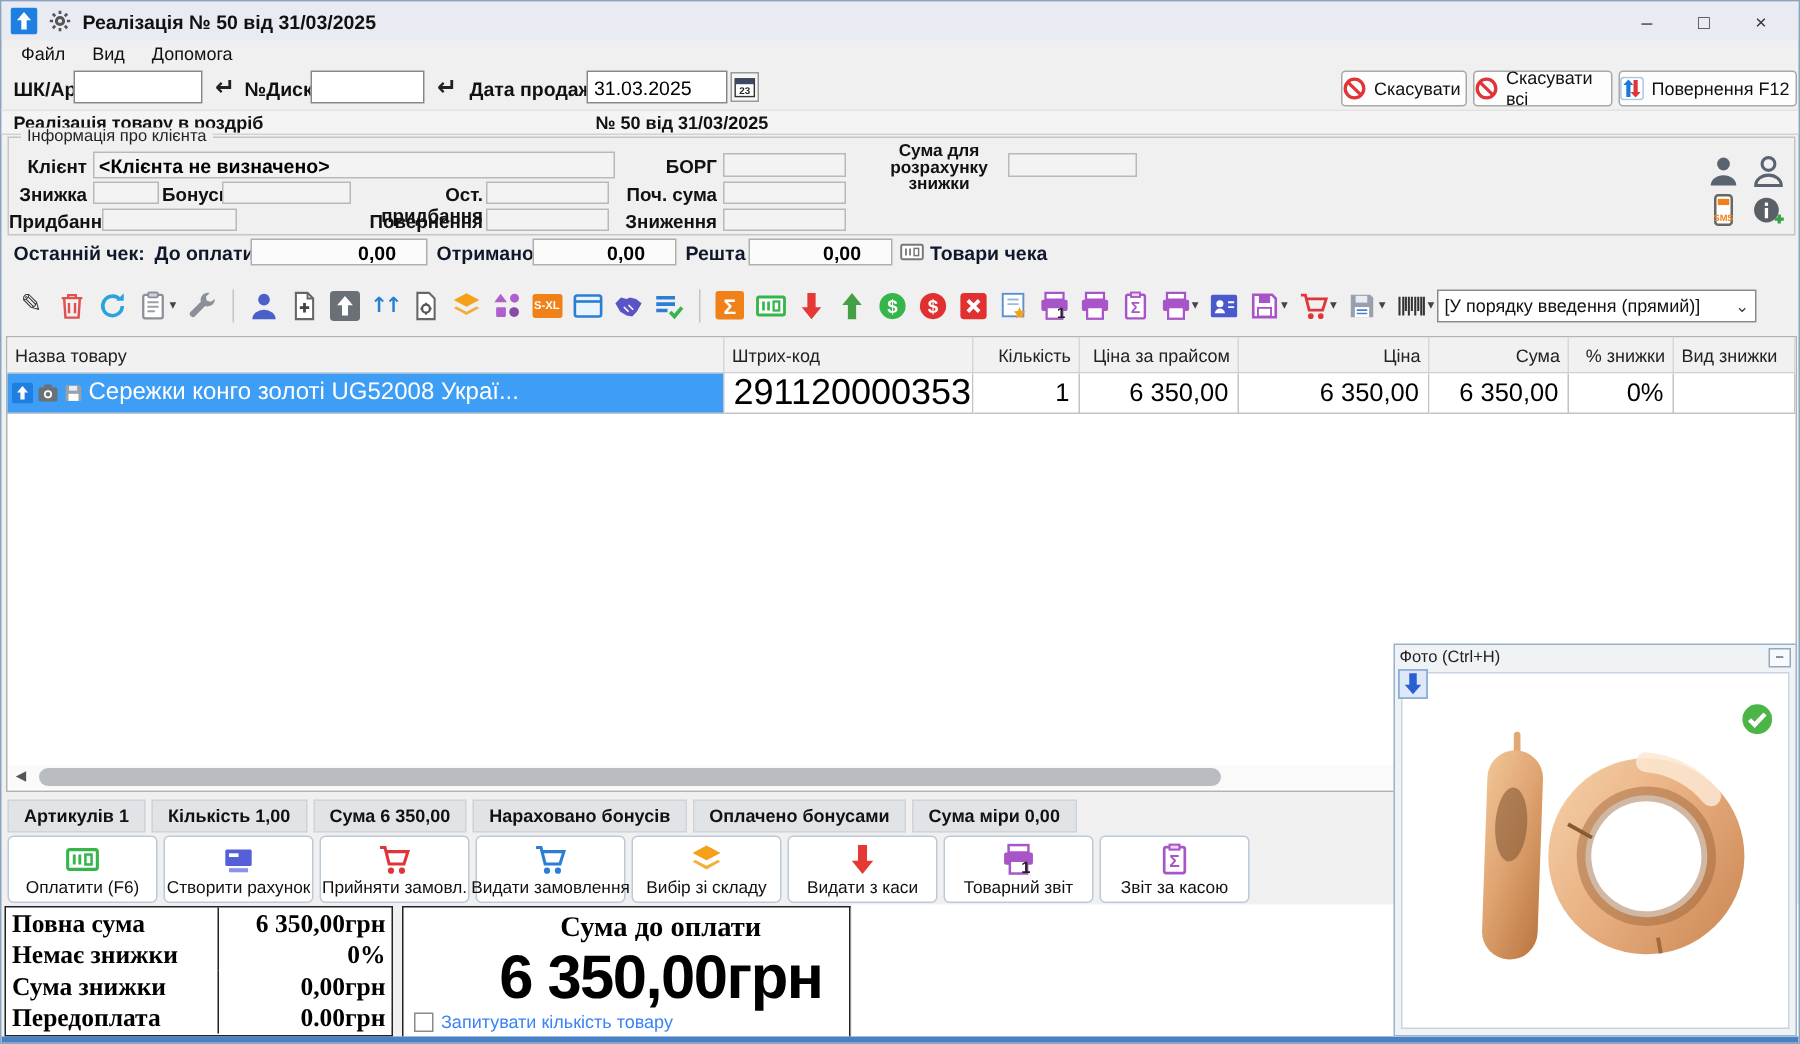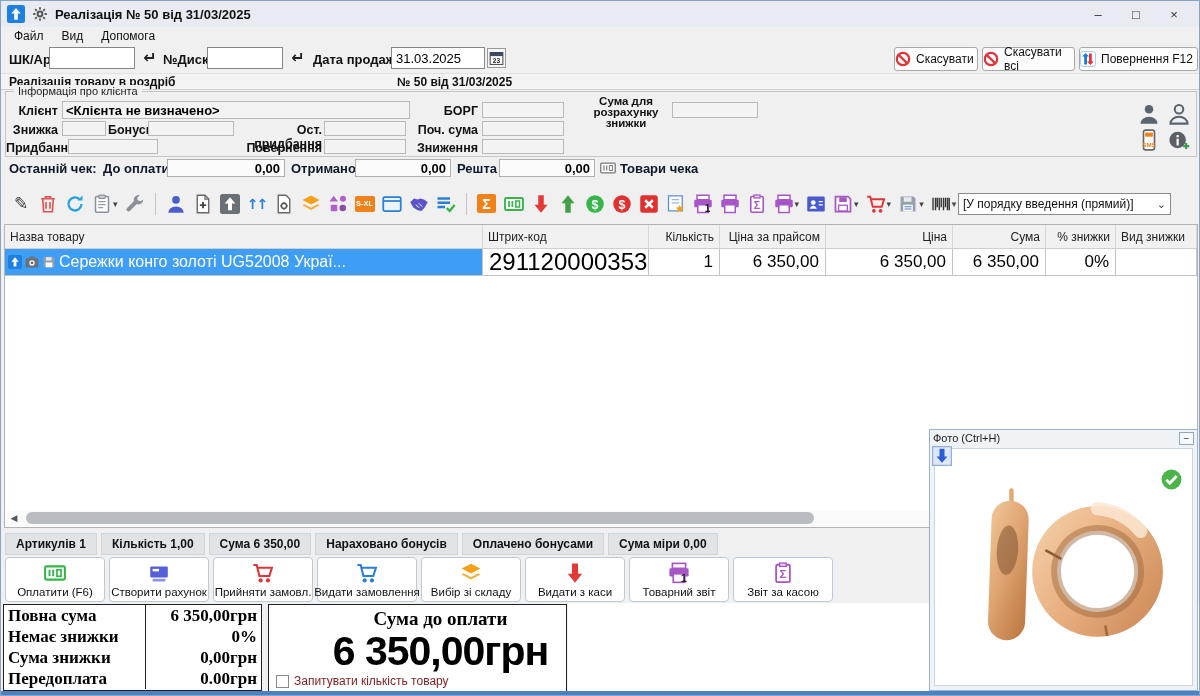--- a/index.html
+++ b/index.html
@@ -51,21 +51,21 @@
                        font-size: 11px; color: #222; padding: 0 4px; }
   .clbl { position: absolute; font-size: 12.5px; font-weight: bold; color: #111; text-align: right; }
   .field { position: absolute; background: #f3f3f3; border: 1px solid #b9b9b9; font-size: 12px;
            display: flex; align-items: center; padding: 0 3px; overflow: hidden; white-space: nowrap; }
   .cicon { position: absolute; }
 
   
   .lc-lbl { position: absolute; top: 160px; font-size: 13px; font-weight: bold; color: #0f172a; }
   .lc-val { position: absolute; top: 158px; height: 18px; background: #fbfbfb; border: 1px solid #aeaeae;
             font-size: 13px; font-weight: bold; display: flex; align-items: center;
-            justify-content: flex-end; padding: 0 4px; }
+            justify-content: flex-end; padding: 0 20px; }
 
   
   .toolbar { position: absolute; left: 0; top: 183px; width: 100%; height: 39px;
              display: flex; align-items: center; gap: 3px; padding-left: 8px; }
   .tbtn { display: inline-flex; align-items: center; padding: 2px; border-radius: 2px; gap: 1px; }
   .tsep { width: 1px; height: 22px; background: #c4c4c4; margin: 0 5px; }
   .caret { font-size: 9px; color: #444; font-family: "DejaVu Sans", sans-serif; }
   .sxl { background: #f08018; color: #fff; font-size: 7.5px; font-weight: bold; border-radius: 2px;
          width: 21px; height: 16px; display: flex; align-items: center; justify-content: center; }
   .sigb { background: #f08018; color: #fff; font-size: 14px; font-weight: bold; border-radius: 2px;
@@ -120,21 +120,21 @@
   .sum-table .sv { border-left: 1px solid #222; display: flex; align-items: center;
                    justify-content: flex-end; padding-right: 4px; }
   .pay-box { position: absolute; left: 267px; top: 603px; width: 299px; height: 87px;
              border: 1px solid #222; border-bottom: none; background: #fff; padding-left: 46px; }
   .pay-title { text-align: center; font-family: "Liberation Serif", serif; font-size: 19px;
                font-weight: bold; margin-top: 3px; }
   .pay-amount { text-align: center; font-size: 41px; font-weight: bold; letter-spacing: -1px;
                 margin-top: -2px; color: #000; }
   .ask-row { position: absolute; left: 7px; bottom: 3px; display: flex; align-items: center; gap: 5px; }
   .cb { width: 13px; height: 13px; border: 1px solid #8a8a8a; background: #fff; }
-  .ask-lbl { font-size: 12px; color: #7f1d1d; }
+  .ask-lbl { font-size: 12px; color: #3b82f6; }
   .sum-right-bg { position: absolute; left: 567px; top: 602px; width: 631px; height: 88px; background: #fff; }
 
   
   .photopanel { position: absolute; left: 928px; top: 428px; width: 269px; height: 262px;
                 background: #f0f3f6; border: 1px solid #9ab2ca; z-index: 5; }
   .ph-head { height: 16px; display: flex; align-items: center; padding: 0 3px; }
   .ph-title { font-size: 11px; color: #222; }
   .ph-min { margin-left: auto; width: 15px; height: 13px; border: 1px solid #93a7bd; background: #f7fafc;
             display: flex; align-items: center; justify-content: center; font-size: 10px; color: #333; }
   .ph-content { position: absolute; left: 4px; top: 18px; right: 4px; bottom: 4px;

